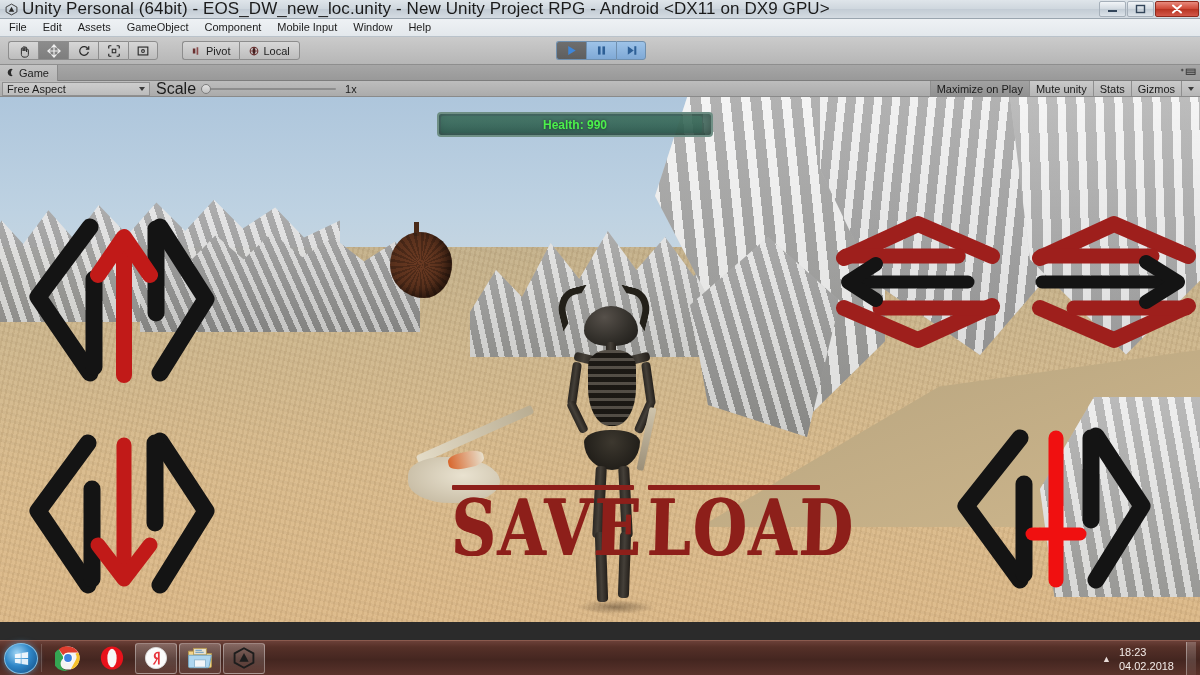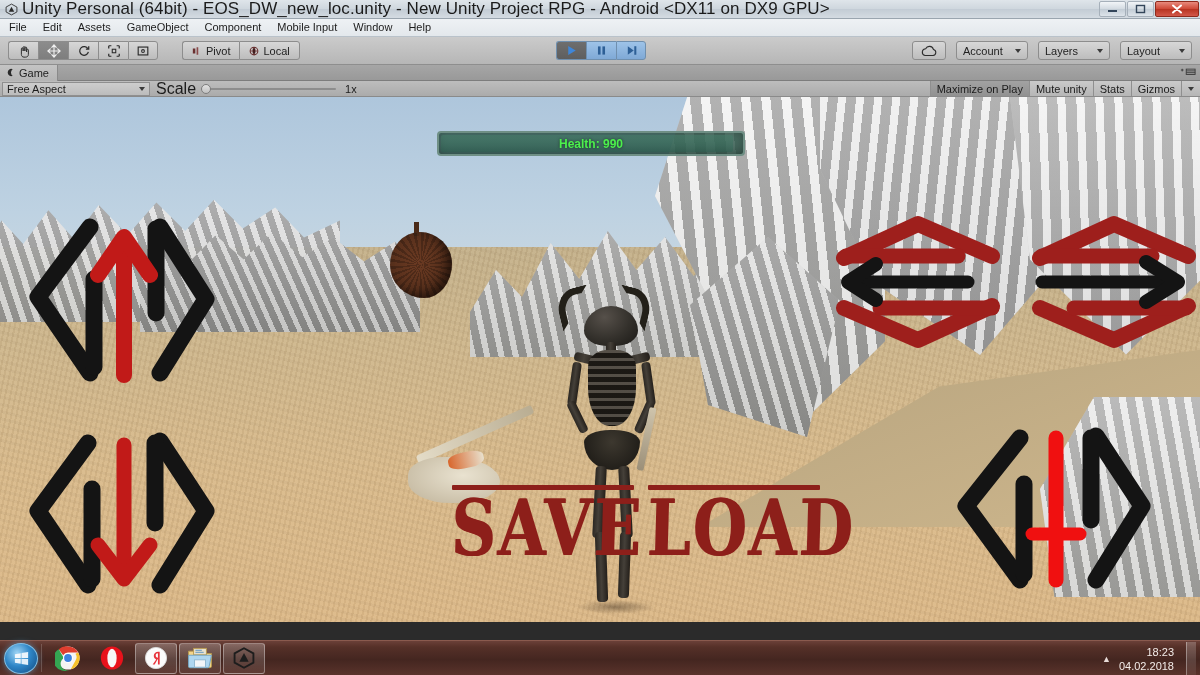--- a/index.html
+++ b/index.html
@@ -246,21 +246,21 @@
     content: ""; position: absolute; left: 24px; top: -10px; width: 5px; height: 14px;
     background: #4a2a18;
   }
   .bush::after {
     content: ""; position: absolute; inset: 0; border-radius: inherit;
     background: repeating-conic-gradient(from 10deg, rgba(0,0,0,.22) 0 6deg, transparent 6deg 14deg);
   }
 
   
   .healthbar {
-    position: absolute; left: 437px; top: 34px; width: 308px; height: 25px;
+    position: absolute; left: 437px; top: 15px; width: 276px; height: 25px;
     background: linear-gradient(to bottom, rgba(46,92,78,.78), rgba(38,78,66,.82));
     border: 2px solid #6f8f85; border-radius: 4px;
     display: flex; align-items: center; justify-content: center;
     box-shadow: inset 0 0 10px rgba(0,0,0,.3);
   }
   .healthbar .fill {
     position: absolute; left: 2px; top: 2px; bottom: 2px; width: 96%;
     background: linear-gradient(to bottom, rgba(70,125,105,.55), rgba(45,95,80,.55));
     border-radius: 2px;
   }
@@ -345,21 +345,21 @@
   }
   .tbapp.pinned {
     background: linear-gradient(to bottom, rgba(255,255,255,.25), rgba(255,255,255,.05));
     border: 1px solid rgba(255,255,255,.35); border-radius: 3px;
   }
   .tray {
     position: absolute; right: 0; top: 0; height: 35px; display: flex; align-items: center; gap: 8px;
     padding-right: 4px;
   }
   .tray-caret { color: #e8dcd8; font-size: 9px; }
-  .clock { text-align: right; color: #f3ece9; font-size: 11px; line-height: 14px; }
+  .clock { text-align: left; color: #f3ece9; font-size: 11px; line-height: 14px; }
   .showdesk {
     width: 10px; height: 33px; margin-left: 4px;
     background: linear-gradient(to bottom, rgba(255,255,255,.22), rgba(255,255,255,.06));
     border-left: 1px solid rgba(255,255,255,.35);
   }
 </style>
 </head>
 <body>
 
 <div class="app">
@@ -464,39 +464,20 @@
           </svg>
       </div>
       <div class="playbtn last">
         <svg width="13" height="13" viewBox="0 0 14 14">
             <path d="M3 2.4 9.4 7 3 11.6z" fill="#2d5f96"></path>
             <rect x="10" y="2.4" width="2.2" height="9.2" fill="#2d5f96"></rect>
           </svg>
       </div>
     </div>
 
-    <div class="right-group">
-      <div class="cloudbtn">
-        <svg width="18" height="12" viewBox="0 0 20 13">
-            <path d="M5.5 11.5h9a3.4 3.4 0 0 0 .4-6.7A4.6 4.6 0 0 0 6.3 4 3.8 3.8 0 0 0 5.5 11.5z" fill="none" stroke="#2d2d2d" stroke-width="1.2"></path>
-          </svg>
-      </div>
-      <div class="dropbtn">
-        <span>Account</span>
-        <span class="caret"></span>
-      </div>
-      <div class="dropbtn">
-        <span>Layers</span>
-        <span class="caret"></span>
-      </div>
-      <div class="dropbtn">
-        <span>Layout</span>
-        <span class="caret"></span>
-      </div>
-    </div>
   </div>
 
   <div class="tabstrip">
     <div class="gtab">
       <svg width="9" height="9" viewBox="0 0 10 10">
           <path d="M7.4 1.3A4 4 0 1 0 7.4 8.7 4.6 4.6 0 0 1 7.4 1.3z" fill="#2a2a2a"></path>
         </svg>
       <span>Game</span>
     </div>
     <div class="tabstrip-right">

